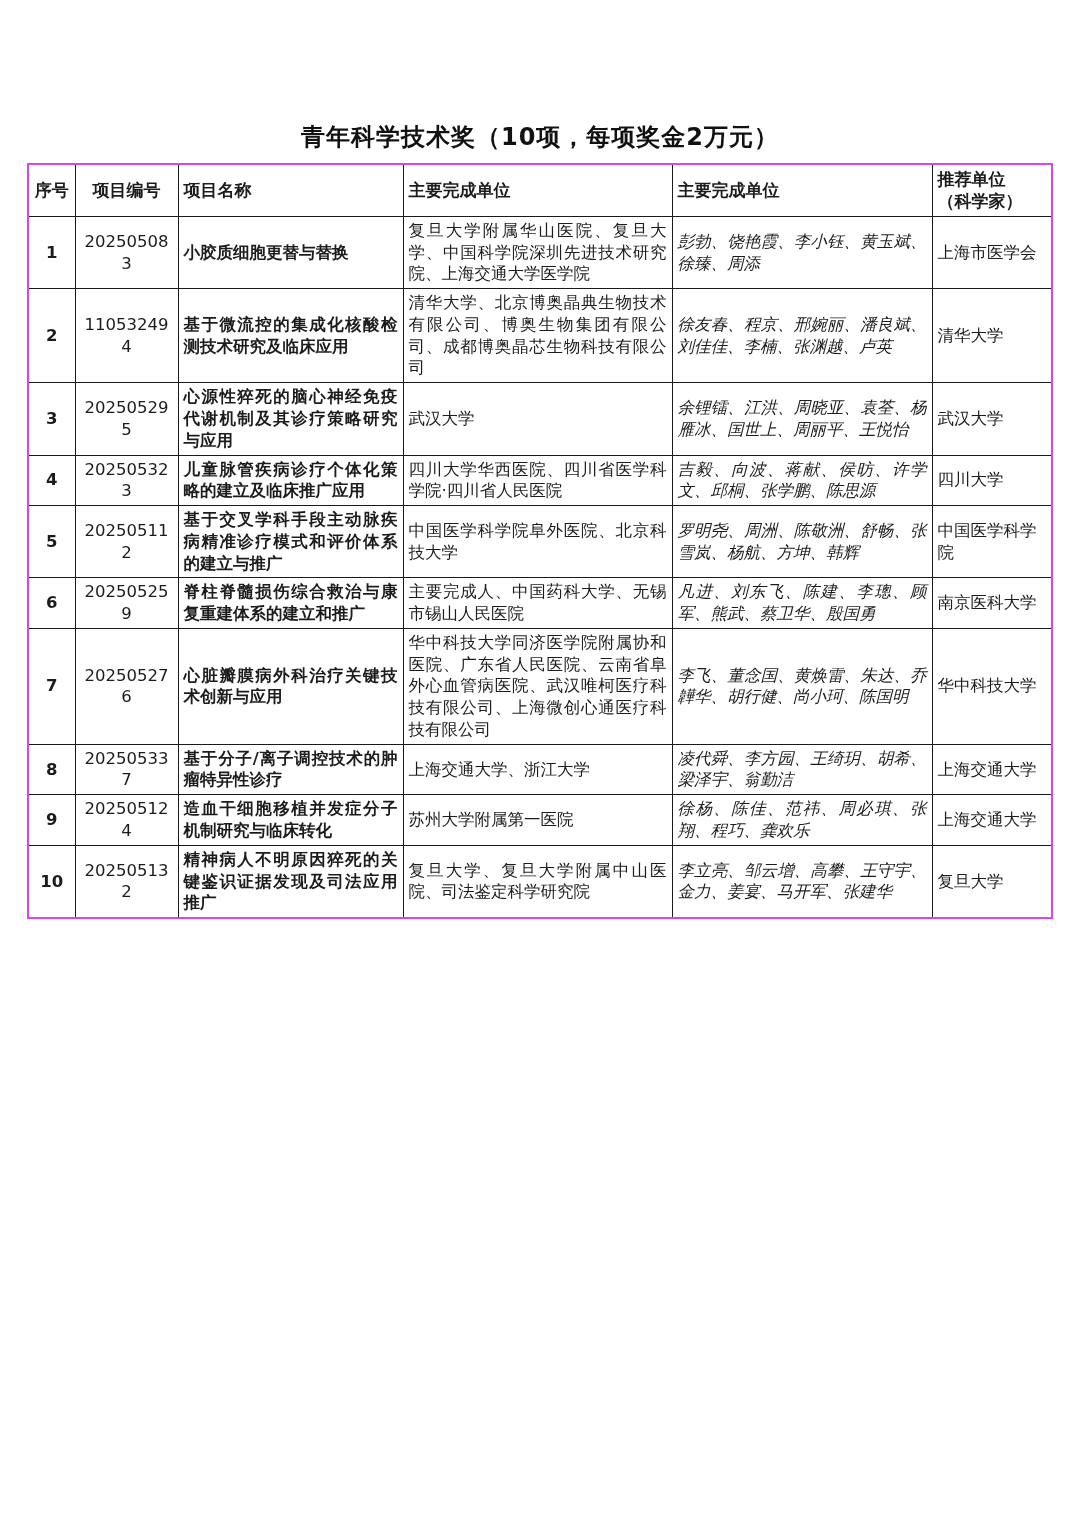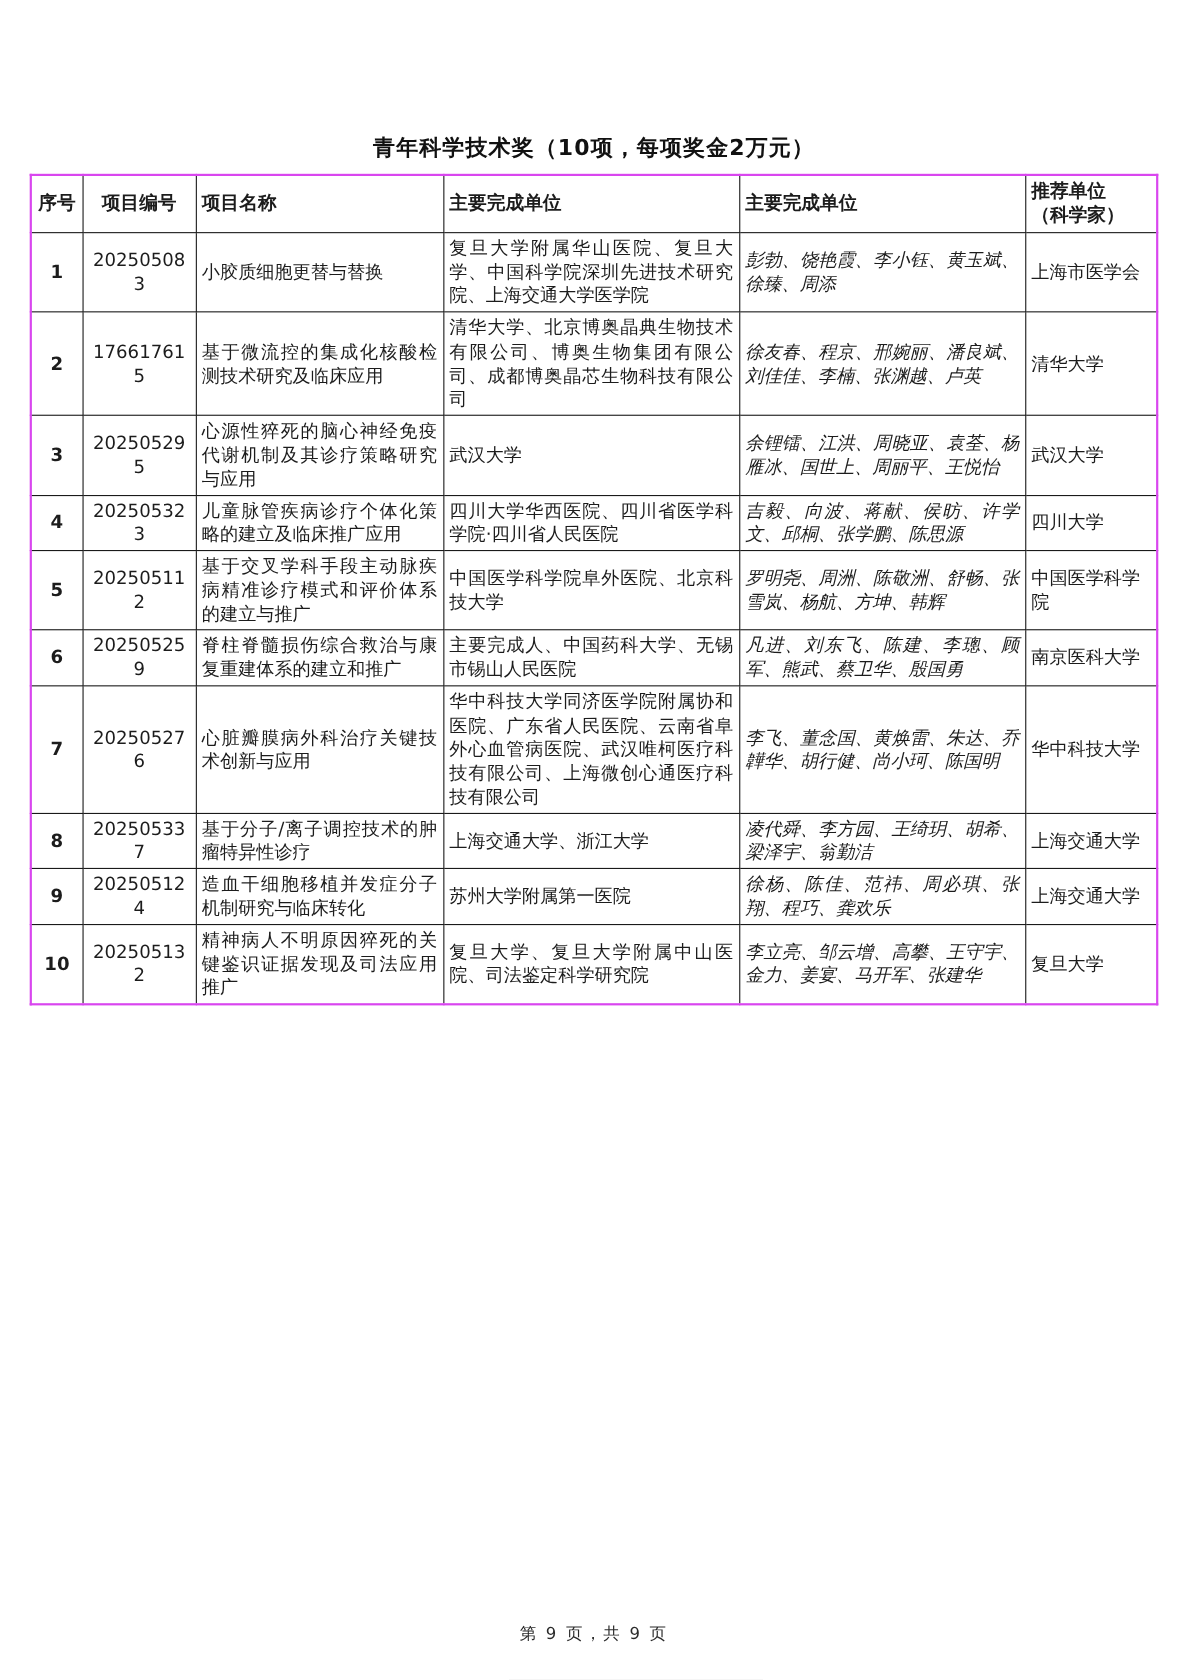--- a/index.html
+++ b/index.html
@@ -10,21 +10,21 @@
     height: 1527px;
     margin: 0 auto;
     background: #ffffff;
     color: #1c1c1c;
     font-family: "DejaVu Sans", "Liberation Sans", sans-serif;
     overflow: hidden;
   }
   .doc-title {
     padding-top: 121px;
     text-align: center;
-    font-size: 20px;
+    font-size: 24px;
     font-weight: bold;
     letter-spacing: 1px;
     color: #111;
   }
   table.awards {
     width: 1024px;
     margin: 10px auto 0 auto;
     border-collapse: collapse;
     border: 2px solid #d946ef;
     table-layout: fixed;
@@ -41,21 +41,21 @@
   table.awards th {
     font-weight: bold;
     font-size: 17px;
     height: 46px;
     text-align: left;
     white-space: pre-line;
   }
   table.awards th.center { text-align: center; }
   td.col-no   { text-align: center; font-weight: bold; font-size: 17px; }
   td.col-code { text-align: center; font-size: 16.5px; }
-  td.col-name { text-align: justify; }
+  td.col-name { text-align: justify; font-weight: bold; }
   td.col-units{ text-align: justify; }
   td.col-people{ text-align: justify; font-style: italic; }
   td.col-org  { text-align: left; }
   .page-footer {
     position: absolute;
     left: 0;
     top: 1476px;
     width: 100%;
     text-align: center;
     font-size: 15px;
@@ -94,21 +94,21 @@
         <tr>
           <td class="col-no">1</td>
           <td class="col-code">202505083</td>
           <td class="col-name">小胶质细胞更替与替换</td>
           <td class="col-units">复旦大学附属华山医院、复旦大学、中国科学院深圳先进技术研究院、上海交通大学医学院</td>
           <td class="col-people">彭勃、饶艳霞、李小钰、黄玉斌、徐臻、周添</td>
           <td class="col-org">上海市医学会</td>
         </tr>
         <tr>
           <td class="col-no">2</td>
-          <td class="col-code">176617615</td>
+          <td class="col-code">110532494</td>
           <td class="col-name">基于微流控的集成化核酸检测技术研究及临床应用</td>
           <td class="col-units">清华大学、北京博奥晶典生物技术有限公司、博奥生物集团有限公司、成都博奥晶芯生物科技有限公司</td>
           <td class="col-people">徐友春、程京、邢婉丽、潘良斌、刘佳佳、李楠、张渊越、卢英</td>
           <td class="col-org">清华大学</td>
         </tr>
         <tr>
           <td class="col-no">3</td>
           <td class="col-code">202505295</td>
           <td class="col-name">心源性猝死的脑心神经免疫代谢机制及其诊疗策略研究与应用</td>
           <td class="col-units">武汉大学</td>
@@ -167,15 +167,14 @@
           <td class="col-no">10</td>
           <td class="col-code">202505132</td>
           <td class="col-name">精神病人不明原因猝死的关键鉴识证据发现及司法应用推广</td>
           <td class="col-units">复旦大学、复旦大学附属中山医院、司法鉴定科学研究院</td>
           <td class="col-people">李立亮、邹云增、高攀、王守宇、金力、姜宴、马开军、张建华</td>
           <td class="col-org">复旦大学</td>
         </tr>
       </tbody>
   </table>
 
-  <div class="page-footer">第 9 页，共 9 页</div>
 
 </div>
 
 </body></html>

